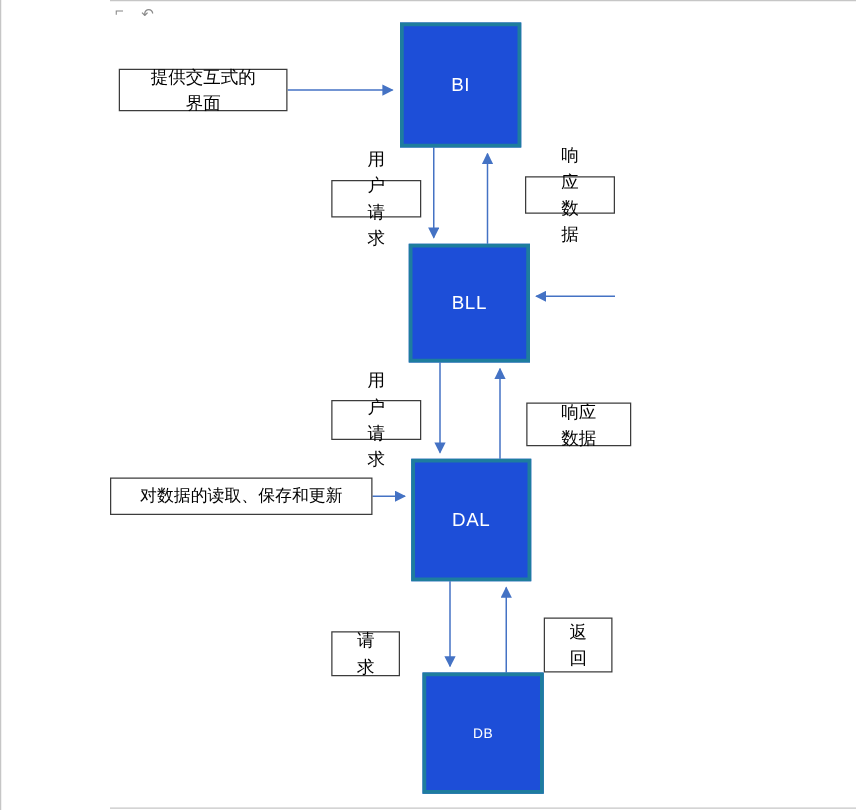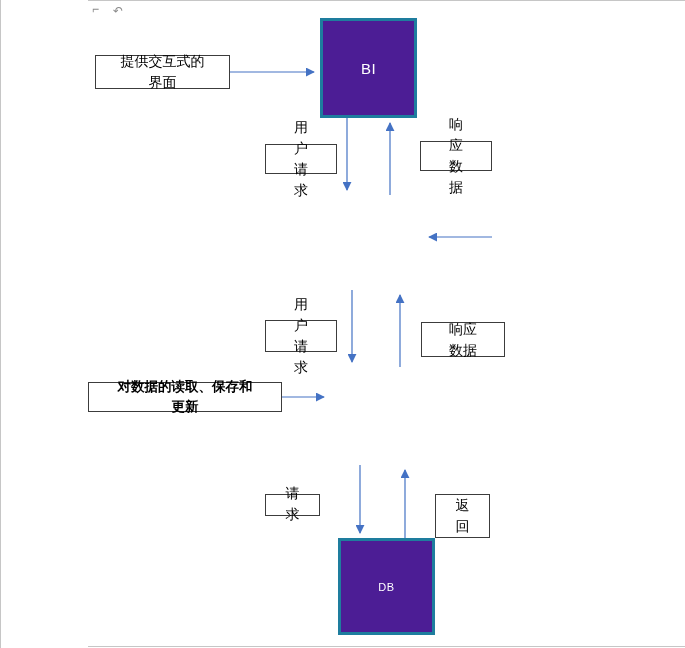--- a/index.html
+++ b/index.html
@@ -9,21 +9,21 @@
   }
   .edge{position:absolute;background:#c6c6c6;}
   .edge-top{top:0;left:88px;right:0;height:1px;}
   .edge-left{left:0;top:0;bottom:0;width:1px;}
   .edge-bottom{bottom:1px;left:88px;right:0;height:1px;}
   .mark{position:absolute;color:#8a8a8a;font-size:12px;line-height:1;user-select:none;}
   .mark-corner{left:92px;top:3px;}
   .mark-anchor{left:113px;top:5px;}
   .arrow-layer{position:absolute;left:0;top:0;width:685px;height:648px;}
   .node{
-    position:absolute;background:#4c1d95;border:3px solid #1e7d9e;
+    position:absolute;background:#1d4ed8;border:3px solid #1e7d9e;
     display:flex;align-items:center;justify-content:center;
     color:#ffffff;box-sizing:border-box;
   }
   .node-label{font-size:15px;letter-spacing:0.5px;}
   .n-bi {left:320px;top:18px;width:97px;height:100px;}
   .n-bll{left:327px;top:195px;width:97px;height:95px;}
   .n-dal{left:329px;top:367px;width:96px;height:98px;}
   .n-db {left:338px;top:538px;width:97px;height:97px;}
   .n-db .node-label{font-size:11px;}
   .tag{
@@ -31,22 +31,22 @@
     display:flex;align-items:center;justify-content:center;
     box-sizing:border-box;font-size:14px;color:#000000;
     text-align:center;line-height:1.5;padding:2px 22px;
   }
   .t1{left:95px; top:55px; width:135px;height:34px;}
   .t2{left:265px;top:144px;width:72px; height:30px;}
   .t3{left:420px;top:141px;width:72px; height:30px;}
   .t4{left:492px;top:210px;width:135px;height:55px;}
   .t5{left:265px;top:320px;width:72px; height:32px;}
   .t6{left:421px;top:322px;width:84px; height:35px;}
-  .t7{left:88px; top:382px;width:194px;height:30px;font-size:13.5px;font-weight:bold;}
-  .t8{left:265px;top:494px;width:55px; height:22px;font-family:Liberation Mono, monospace;}
+  .t7{left:88px; top:382px;width:210px;height:30px;font-size:13.5px;}
+  .t8{left:265px;top:505px;width:55px; height:36px;}
   .t9{left:435px;top:494px;width:55px; height:44px;}
 </style>
 </head>
 <body>
 
 <div class="canvas">
 
   <div class="edge edge-top"></div>
   <div class="edge edge-left"></div>
   <div class="edge edge-bottom"></div>
@@ -67,20 +67,26 @@
     <line x1="352" y1="290" x2="352" y2="362" stroke="#4472c4" stroke-width="1.2" marker-end="url(#ah)"></line>
     <line x1="400" y1="367" x2="400" y2="295" stroke="#4472c4" stroke-width="1.2" marker-end="url(#ah)"></line>
     <line x1="282" y1="397" x2="324" y2="397" stroke="#4472c4" stroke-width="1.2" marker-end="url(#ah)"></line>
     <line x1="360" y1="465" x2="360" y2="533" stroke="#4472c4" stroke-width="1.2" marker-end="url(#ah)"></line>
     <line x1="405" y1="538" x2="405" y2="470" stroke="#4472c4" stroke-width="1.2" marker-end="url(#ah)"></line>
   </svg>
 
   <div class="node n-bi">
     <span class="node-label">BI</span>
   </div>
+  <div class="node n-bll">
+    <span class="node-label">BLL</span>
+  </div>
+  <div class="node n-dal">
+    <span class="node-label">DAL</span>
+  </div>
   <div class="node n-db">
     <span class="node-label">DB</span>
   </div>
 
   <div class="tag t1">
     <span>提供交互式的界面</span>
   </div>
   <div class="tag t2">
     <span>用户请求</span>
   </div>

